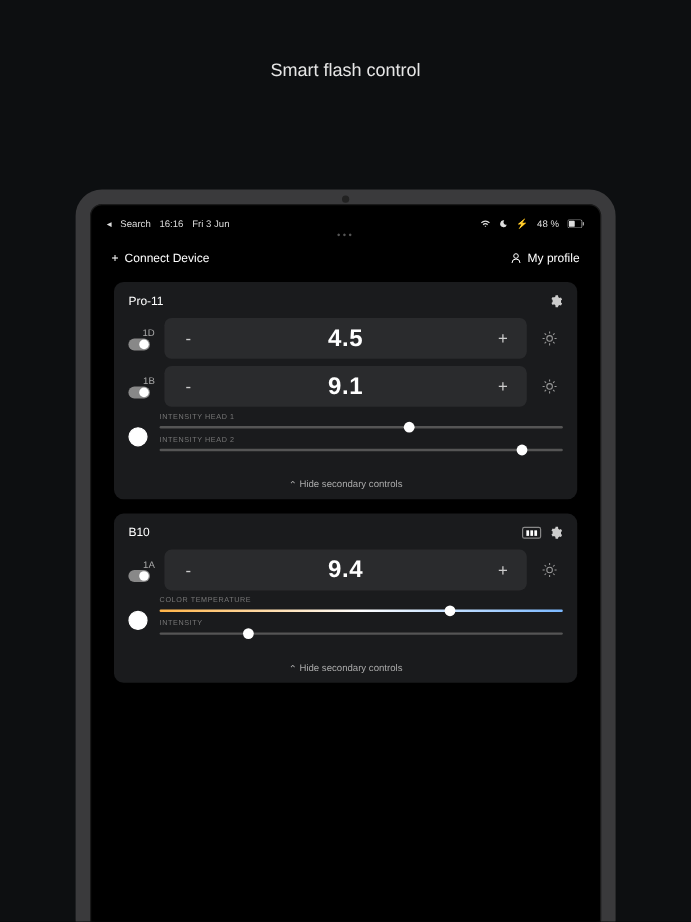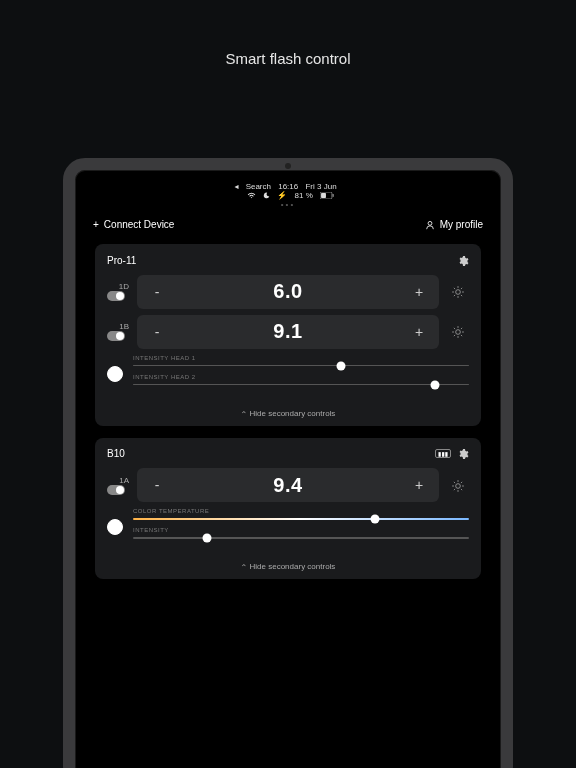--- a/index.html
+++ b/index.html
@@ -11,21 +11,21 @@
 
   .device {
     position: absolute; left: 50%; transform: translateX(-50%); top: 158px;
     width: 450px; height: 630px;
     background: #000; border: 12px solid #3a3a3c; border-radius: 22px;
     box-shadow: 0 0 0 1px #1a1a1a inset;
   }
   .camera { position:absolute; top:-7px; left:50%; transform:translateX(-50%); width:6px; height:6px; border-radius:50%; background:#222; }
   .screen { position:absolute; inset: 8px 4px 4px 4px; background:#000; border-radius: 4px; overflow:hidden; }
 
-  .statusbar { display:flex; justify-content:space-between; align-items:center; font-size:8px; color:#ddd; padding:4px 10px 2px;flex-direction:column; }
+  .statusbar { display:flex; justify-content:space-between; align-items:center; font-size:8px; color:#ddd; padding:4px 10px 2px; }
   .statusbar .left span, .statusbar .right span { margin-right:5px; }
   .statusbar .right span { margin-right:0; margin-left:5px; }
   .dots { text-align:center; font-size:8px; color:#555; letter-spacing:2px; margin-top:-2px; }
 
   .topbar { display:flex; justify-content:space-between; align-items:center; padding:10px 14px 14px; font-size:10px; }
   .topbar .connect, .topbar .profile { display:flex; align-items:center; gap:5px; cursor:pointer; }
 
   .card { background:#1a1b1d; border-radius:8px; margin:0 16px 12px; padding:10px 12px 8px; }
   .card-head { display:flex; justify-content:space-between; align-items:center; font-size:10px; font-weight:400; margin-bottom:8px; }
   .card-head .right { display:flex; align-items:center; gap:6px; }
@@ -83,21 +83,21 @@
             <svg width="9" height="7" viewBox="0 0 12 9">
                 <path d="M6 8 L7 7 A1.5 1.5 0 0 0 5 7 Z M3 5 A4 4 0 0 1 9 5 L8 6 A2.7 2.7 0 0 0 4 6 Z M1 3 A7 7 0 0 1 11 3 L10 4 A5.5 5.5 0 0 0 2 4 Z" fill="#ddd"></path>
               </svg>
           </span>
           <span>
             <svg width="7" height="7" viewBox="0 0 10 10">
                 <path d="M6 1 A4 4 0 1 0 9 6 A3 3 0 0 1 6 1" fill="#ddd"></path>
               </svg>
           </span>
           <span>⚡</span>
-          <span>81 %</span>
+          <span>48 %</span>
           <span>
             <svg width="14" height="7" viewBox="0 0 20 10">
                 <rect x="0" y="0" width="17" height="10" rx="2" fill="none" stroke="#aaa" stroke-width="1"></rect>
                 <rect x="1.5" y="1.5" width="7" height="7" rx="1" fill="#ddd"></rect>
                 <rect x="18" y="3" width="1.5" height="4" rx="0.7" fill="#aaa"></rect>
               </svg>
           </span>
         </div>
       </div>
       <div class="dots">•••</div>
@@ -130,21 +130,21 @@
           </span>
         </div>
 
         <div class="row">
           <div class="tag">
             <div class="id">1D</div>
             <div class="toggle on"></div>
           </div>
           <div class="value-box">
             <div class="pm">-</div>
-            <div class="value">6.0</div>
+            <div class="value">4.5</div>
             <div class="pm">+</div>
           </div>
           <div class="flash-ico">
             <svg width="14" height="14" viewBox="0 0 24 24">
                 <circle cx="12" cy="12" r="4" fill="none" stroke="#999" stroke-width="1.5"></circle>
                 <g stroke="#999" stroke-width="1.5">
                   <line x1="12" y1="2" x2="12" y2="5"></line>
                   <line x1="12" y1="19" x2="12" y2="22"></line>
                   <line x1="2" y1="12" x2="5" y2="12"></line>
                   <line x1="19" y1="12" x2="22" y2="12"></line>

